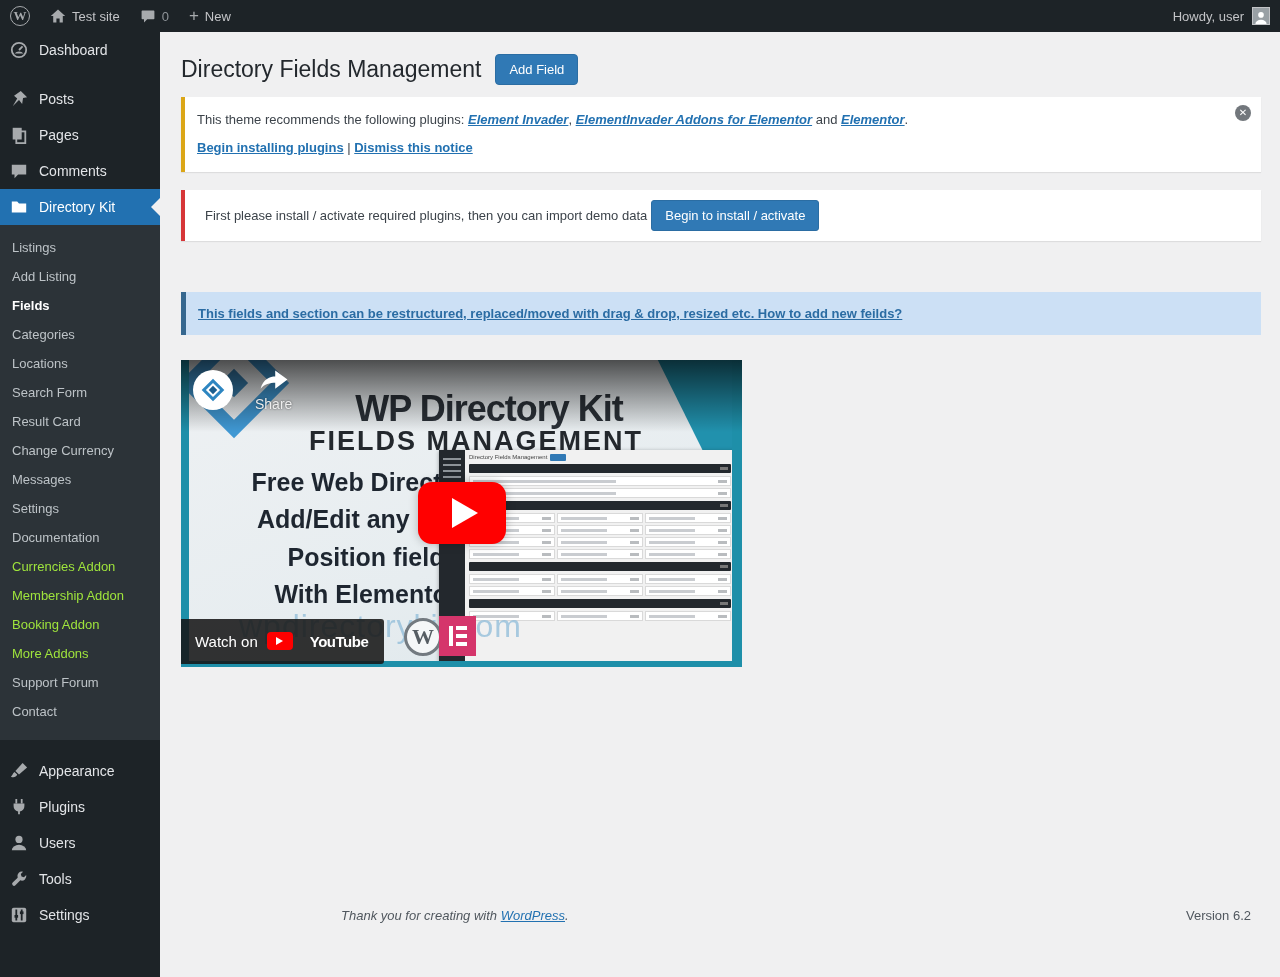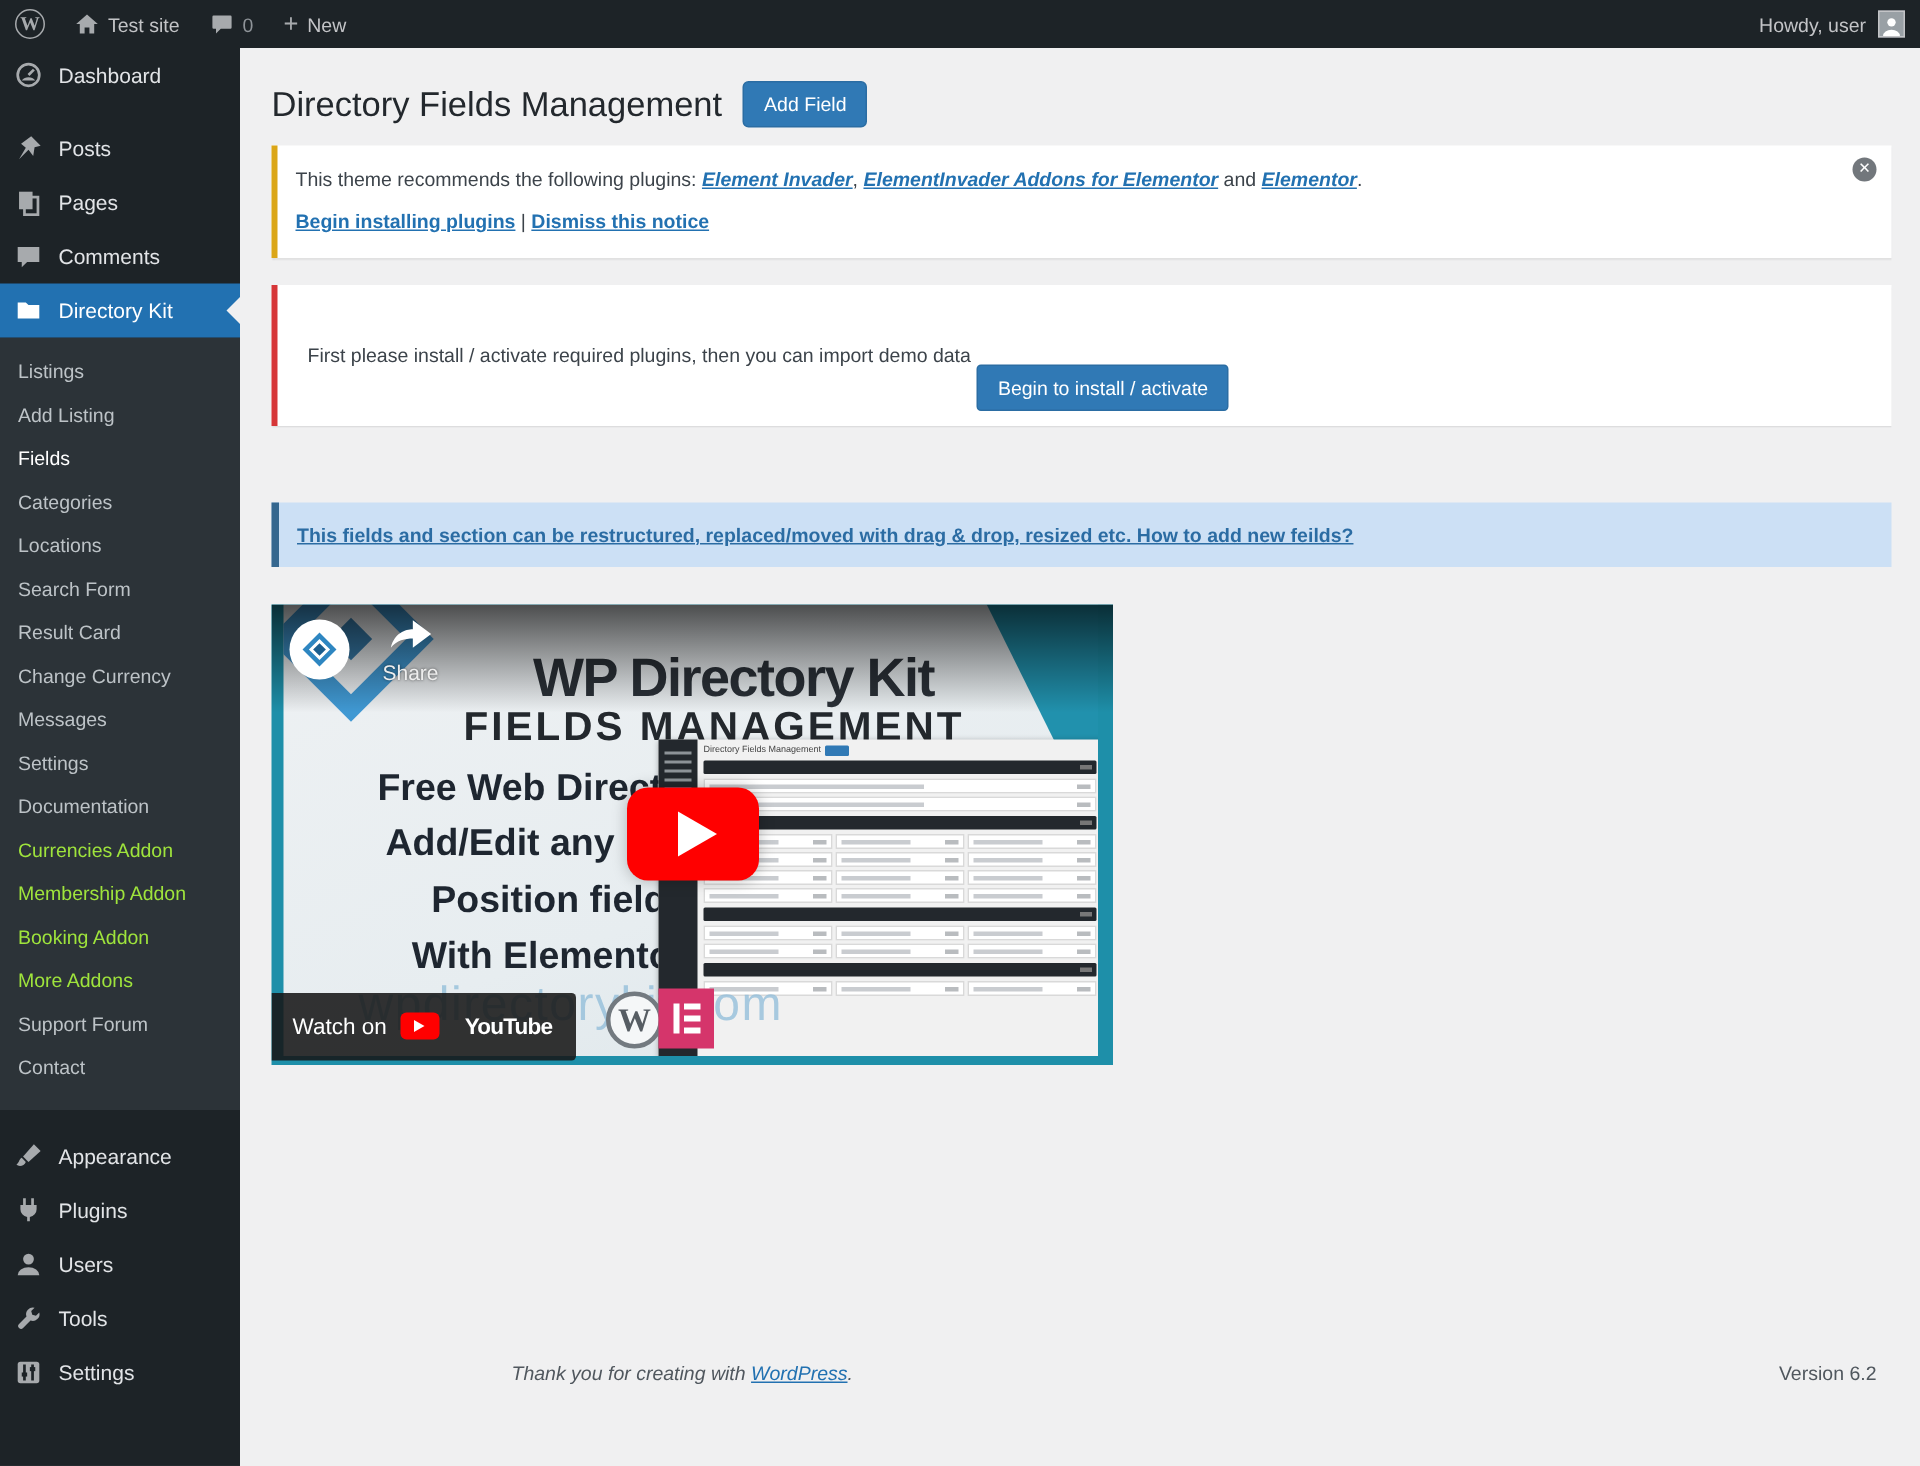--- a/index.html
+++ b/index.html
@@ -32,41 +32,41 @@
     display:flex; align-items:center; justify-content:center; }
   .mi .mic svg { width:18px; height:18px; fill:currentColor; }
   .mi.active { background:#2271b1; color:#fff; }
   .mi.active .mic { color:#fff; }
   .mi.active::after { content:""; position:absolute; right:0; top:50%; margin-top:-9px;
     border:9px solid transparent; border-right-color:#f0f0f1; }
   .sep { height:13px; }
   .submenu { background:#2c3338; padding:8px 12px 14px 0; }
   .submenu a { display:block; padding:7px 12px; font-size:13px; color:#bdc3c7;
     text-decoration:none; cursor:pointer; }
-  .submenu a.current { color:#fff; font-weight:normal; }
+  .submenu a.current { color:#fff; font-weight:bold; }
   .submenu a.green { color:#9fe43c; }
 
   
   .content { margin-left:160px; padding:42px 19px 0 21px; position:relative; min-height:945px; }
   .page-head { display:flex; align-items:center; gap:14px; padding:12px 0 12px 0; }
   h1.page-title { font-size:23px; font-weight:400; color:#23282d; line-height:1.3; }
   .btn-blue { background:#3079b5; color:#fff; border:1px solid #2b6da3; border-radius:4px;
     font-size:13px; padding:7px 13px; cursor:pointer; font-family:inherit; }
 
   .notice { background:#fff; border-left:4px solid #dba617; box-shadow:0 1px 1px rgba(0,0,0,.08);
     padding:6px 40px 6px 12px; position:relative; margin-bottom:18px; font-size:13px; color:#3c434a; }
   .notice p { margin:7px 0; line-height:1.6; }
   .notice a { color:#2271b1; font-weight:bold; text-decoration:underline; cursor:pointer; }
   .notice a.plugin-name { font-style:italic; }
   .dismiss { position:absolute; top:8px; right:10px; width:16px; height:16px; border-radius:50%;
     background:#72777c; color:#fff; font-size:10px; line-height:16px; text-align:center;
     cursor:pointer; border:none; }
   .notice.red { border-left-color:#d63638; display:flex; align-items:center; gap:4px;
     padding:10px 20px; }
-  .notice.red .btn-blue { border-radius:3px;margin-top:43px; }
+  .notice.red .btn-blue { border-radius:3px; }
 
   .infobox { margin-top:51px; background:#cce0f5; border-left:5px solid #35678f;
     padding:14px 12px; font-size:13px; margin-bottom:25px; }
   .infobox a { color:#2b6ca3; font-weight:bold; text-decoration:underline; cursor:pointer; }
 
   
   .video { position:relative; width:561px; height:307px; background:#1e8fa9; overflow:hidden; }
   .thumb { position:absolute; top:0; left:8px; right:10px; bottom:6px;
     background:linear-gradient(160deg,#eef1f3 0%, #e7edf0 60%, #dde6ea 100%); overflow:hidden; }
   .teal-wedge { position:absolute; top:0; right:0; width:120px; height:150px;

